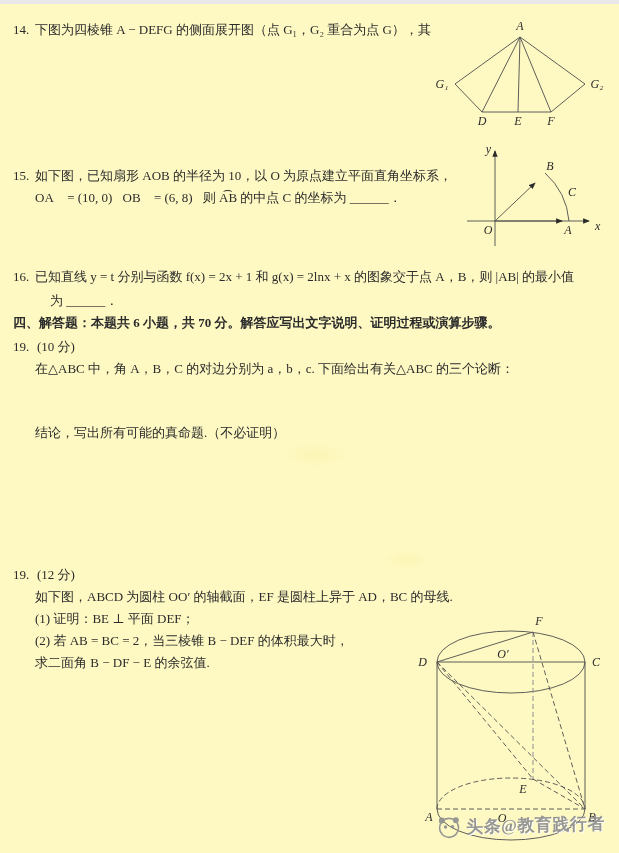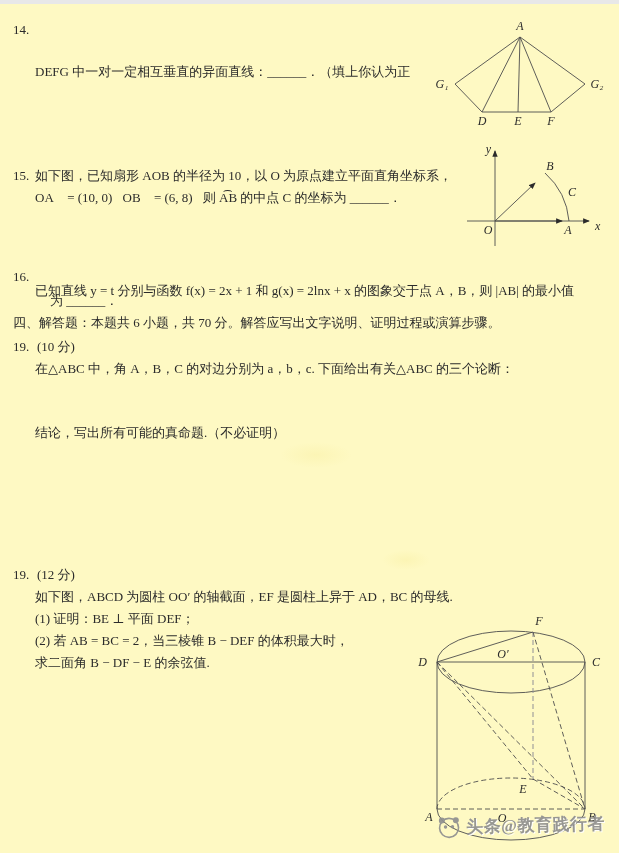--- a/index.html
+++ b/index.html
@@ -3,42 +3,42 @@
 <meta charset="utf-8">
 <style>
   html,body{margin:0;padding:0;background:#e8e8e8;}
   .page{
     position:relative;width:619px;height:853px;margin:4px auto;
     background:#fef9c3;overflow:hidden;
     font-family:"Liberation Serif","DejaVu Serif",serif;
     color:#2b2b2b;
   }
   .t{position:absolute;white-space:nowrap;font-size:13px;line-height:15px;}
-  .sec{font-weight:400;}
+  .sec{font-weight:700;}
   svg.fig{position:absolute;overflow:visible;}
   svg .lbl{font-size:12px;font-style:italic;font-family:"Liberation Serif","DejaVu Serif",serif;fill:#2b2b2b;}
   svg .edge{stroke:#4d4d4d;stroke-width:0.9;fill:none;}
   svg .edge-dash{stroke:#4d4d4d;stroke-width:0.9;fill:none;stroke-dasharray:5 3;}
   svg .edge-dash-light{stroke:#9a9a9a;stroke-width:1.1;fill:none;stroke-dasharray:5 3;}
   .watermark{
     position:absolute;left:436px;top:808px;display:flex;align-items:center;gap:4px;
     color:#8f8f8f;font-weight:bold;font-size:17px;letter-spacing:.5px;
     transform:rotate(-1.5deg);opacity:.92;white-space:nowrap;
     text-shadow:1px 1px 0 #fff;
   }
   .smudge{position:absolute;border-radius:50%;
     background:radial-gradient(closest-side, rgba(248,238,160,.40), rgba(248,238,160,0));}
 </style>
 </head>
 <body>
 
 <div class="page">
 
   <div class="t" style="left:13px;top:18px">14.</div>
-  <div class="t" style="left:35px;top:60px">DEFG 中一对一定相互垂直的异面直线：______．（填上你认为正</div>
+  <div class="t" style="left:35px;top:18px">下图为四棱锥 A − DEFG 的侧面展开图（点 G₁，G₂ 重合为点 G），其</div>
 
   <svg class="fig" style="left:432px;top:10px" width="186" height="114" viewBox="0 0 186 114">
     <g>
       <path class="edge" d="M88,23 L23,70"></path>
       <path class="edge" d="M88,23 L50,98"></path>
       <path class="edge" d="M88,23 L86,98"></path>
       <path class="edge" d="M88,23 L119,98"></path>
       <path class="edge" d="M88,23 L153,70"></path>
       <path class="edge" d="M23,70 L50,98"></path>
       <path class="edge" d="M50,98 L119,98"></path>
@@ -71,21 +71,21 @@
     </g>
     <text class="lbl" x="29" y="13" text-anchor="end">y</text>
     <text class="lbl" x="133" y="90" text-anchor="start">x</text>
     <text class="lbl" x="26" y="94" text-anchor="middle">O</text>
     <text class="lbl" x="88" y="30" text-anchor="middle">B</text>
     <text class="lbl" x="106" y="94" text-anchor="middle">A</text>
     <text class="lbl" x="110" y="56" text-anchor="middle">C</text>
   </svg>
 
   <div class="t" style="left:13px;top:265px">16.</div>
-  <div class="t" style="left:35px;top:279px">已知直线 y = t 分别与函数 f(x) = 2x + 1 和 g(x) = 2lnx + x 的图象交于点 A，B，则 |AB| 的最小值</div>
+  <div class="t" style="left:35px;top:265px">已知直线 y = t 分别与函数 f(x) = 2x + 1 和 g(x) = 2lnx + x 的图象交于点 A，B，则 |AB| 的最小值</div>
   <div class="t" style="left:50px;top:289px">为 ______．</div>
 
   <div class="t sec" style="left:13px;top:311px">四、解答题：本题共 6 小题，共 70 分。解答应写出文字说明、证明过程或演算步骤。</div>
 
   <div class="t" style="left:13px;top:335px">19.</div>
   <div class="t" style="left:37px;top:335px">(10 分)</div>
   <div class="t" style="left:35px;top:357px">在△ABC 中，角 A，B，C 的对边分别为 a，b，c. 下面给出有关△ABC 的三个论断：</div>
   <div class="t" style="left:35px;top:421px">结论，写出所有可能的真命题.（不必证明）</div>
 
   <div class="t" style="left:13px;top:563px">19.</div>

